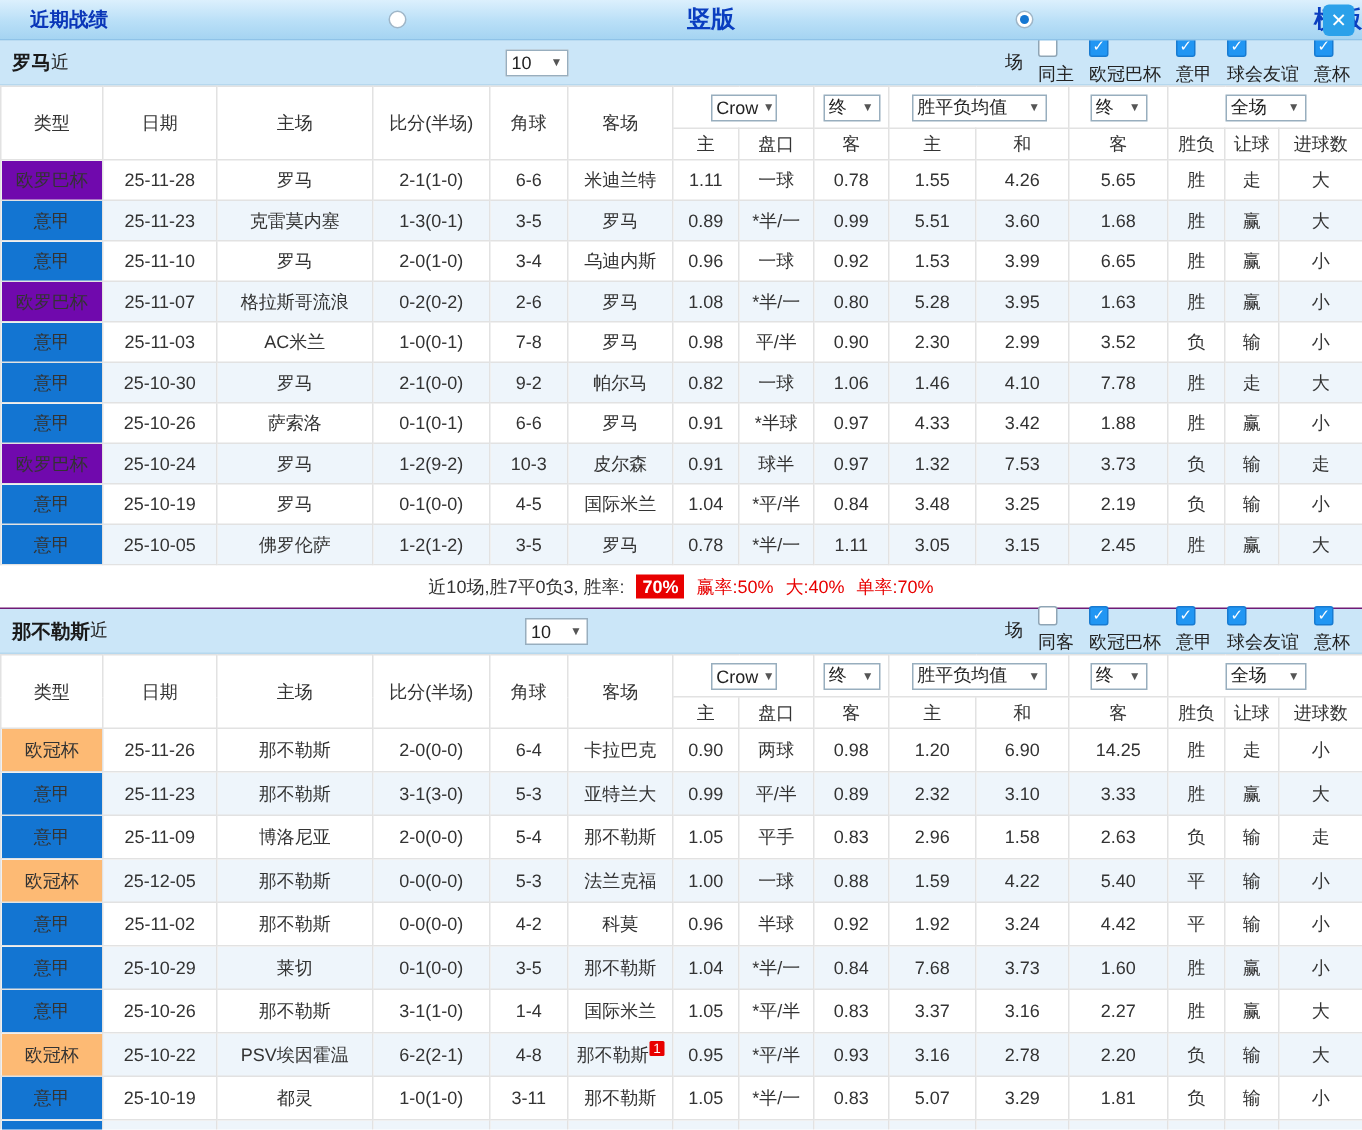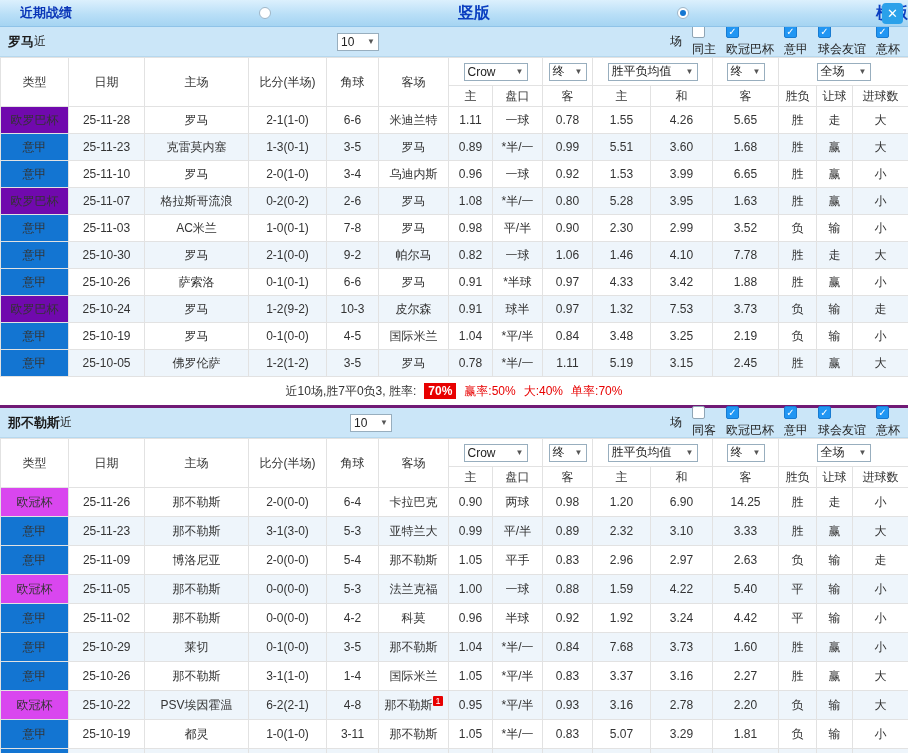--- a/index.html
+++ b/index.html
@@ -15,46 +15,46 @@
   .radio-label{color:#0a3ec0;font-size:16px;cursor:pointer;font-weight:bold;}
   .close-btn{position:absolute;right:5px;top:3px;width:21px;height:21px;background:#2ba1ea;color:#fff;border-radius:4px;display:flex;align-items:center;justify-content:center;font-size:13px;font-weight:bold;cursor:pointer;}
 
   
   .team-bar{height:30px;background:#cbe6f8;border-bottom:1px solid #b6d8ee;display:flex;align-items:center;padding:0 8px;box-sizing:border-box;}
   .team-name{font-weight:bold;font-size:13px;color:#1a1a1a;white-space:nowrap;}
   .filters{flex:1;display:flex;justify-content:center;align-items:center;gap:4px;}
   .flabel{font-size:12px;color:#222;}
   .select{display:inline-flex;align-items:center;justify-content:space-between;background:#fff;border:1px solid #98aebe;padding:1px 3px;font-size:12px;color:#222;height:18px;box-sizing:border-box;cursor:pointer;margin:0 auto;white-space:nowrap;}
   .select .arr{font-size:8px;color:#555;margin-left:3px;}
-  .w42{width:42px;} .w64{width:64px;} .w38{width:38px;} .w90{width:90px;} .w54{width:54px;}
+  .w42{width:42px;} .w64{width:44px;} .w38{width:38px;} .w90{width:90px;} .w54{width:54px;}
   .chk{display:inline-flex;gap:3px;font-size:12px;color:#222;cursor:pointer;margin-left:6px;white-space:nowrap;flex-direction:column;}
   .box{width:13px;height:13px;border:1px solid #8fa5b5;background:#fff;box-sizing:border-box;display:inline-flex;align-items:center;justify-content:center;font-size:10px;line-height:11px;color:#fff;border-radius:2px;}
   .box.on{background:#2196f3;border-color:#187bd1;}
 
   
   table.grid{border-collapse:collapse;table-layout:fixed;width:908px;}
   .grid th,.grid td{border:1px solid #e2e2e2;text-align:center;font-size:12px;padding:0;overflow:hidden;white-space:nowrap;}
   .grid thead th{color:#333;font-weight:normal;background:#fff;}
   .grid thead tr.h1 th{height:27px;}
   .grid thead tr.h2 th{height:20px;}
   .grid tbody td{height:26px;color:#333;}
   .napoli .grid tbody td{height:28px;}
   .grid tbody tr.alt{background:#eef5fb;}
   td.type{color:#fff;}
   .t-purple{background:#7009ad;}
   .t-blue{background:#1375d2;}
-  .t-orange{background:#d946ef;}
+  .t-orange{background:#fdba74;}
   .team-green{color:#009900;}
   .c-red{color:#e80000;}
   .c-green{color:#009900;}
   .c-blue{color:#1334dd;}
   .rcard{background:#e80000;color:#fff;font-size:9px;padding:0 2px;border-radius:1px;margin-left:1px;vertical-align:super;line-height:10px;}
 
   
-  .summary{height:28px;display:flex;align-items:center;justify-content:center;gap:8px;font-size:12px;border-bottom:3px solid #701a75;background:#fff;}
+  .summary{height:28px;display:flex;align-items:center;justify-content:center;gap:8px;font-size:12px;border-bottom:1px solid #701a75;background:#fff;}
   .sum-prefix{color:#333;}
   .rate-badge{background:#e80000;color:#fff;padding:1px 4px;font-weight:bold;}
   .sum-part{color:#e80000;}
 </style>
 </head>
 <body>
 
 <div class="window">
 
   <div class="titlebar">
@@ -319,21 +319,21 @@
           <tr class="alt">
             <td class="type t-blue">意甲</td>
             <td>25-10-05</td>
             <td>佛罗伦萨</td>
             <td class="c-red">1-2(1-2)</td>
             <td>3-5</td>
             <td class="team-green">罗马</td>
             <td>0.78</td>
             <td class="c-red">*半/一</td>
             <td>1.11</td>
-            <td>5.19</td>
+            <td>3.05</td>
             <td>3.15</td>
             <td>2.45</td>
             <td class="c-red">胜</td>
             <td class="c-red">赢</td>
             <td class="c-red">大</td>
           </tr>
         </tbody>
     </table>
 
     <div class="summary">
@@ -476,29 +476,29 @@
             <td class="type t-blue">意甲</td>
             <td>25-11-09</td>
             <td>博洛尼亚</td>
             <td class="c-red">2-0(0-0)</td>
             <td>5-4</td>
             <td class="team-green">那不勒斯</td>
             <td>1.05</td>
             <td>平手</td>
             <td>0.83</td>
             <td>2.96</td>
-            <td>2.97</td>
+            <td>1.58</td>
             <td>2.63</td>
             <td class="c-blue">负</td>
             <td class="c-green">输</td>
             <td class="c-blue">走</td>
           </tr>
           <tr class="alt">
             <td class="type t-orange">欧冠杯</td>
-            <td>25-11-05</td>
+            <td>25-12-05</td>
             <td class="team-green">那不勒斯</td>
             <td class="c-blue">0-0(0-0)</td>
             <td>5-3</td>
             <td>法兰克福</td>
             <td>1.00</td>
             <td>一球</td>
             <td>0.88</td>
             <td>1.59</td>
             <td>4.22</td>
             <td>5.40</td>

